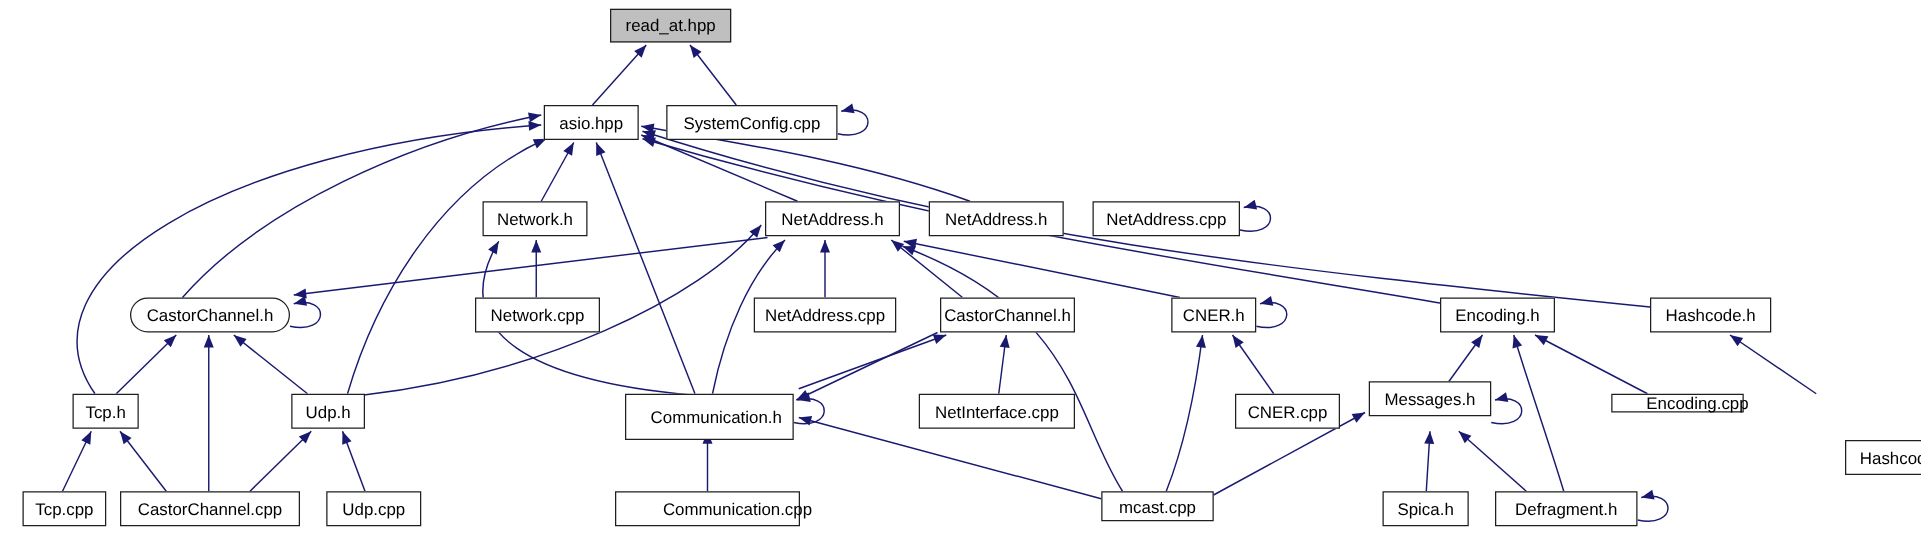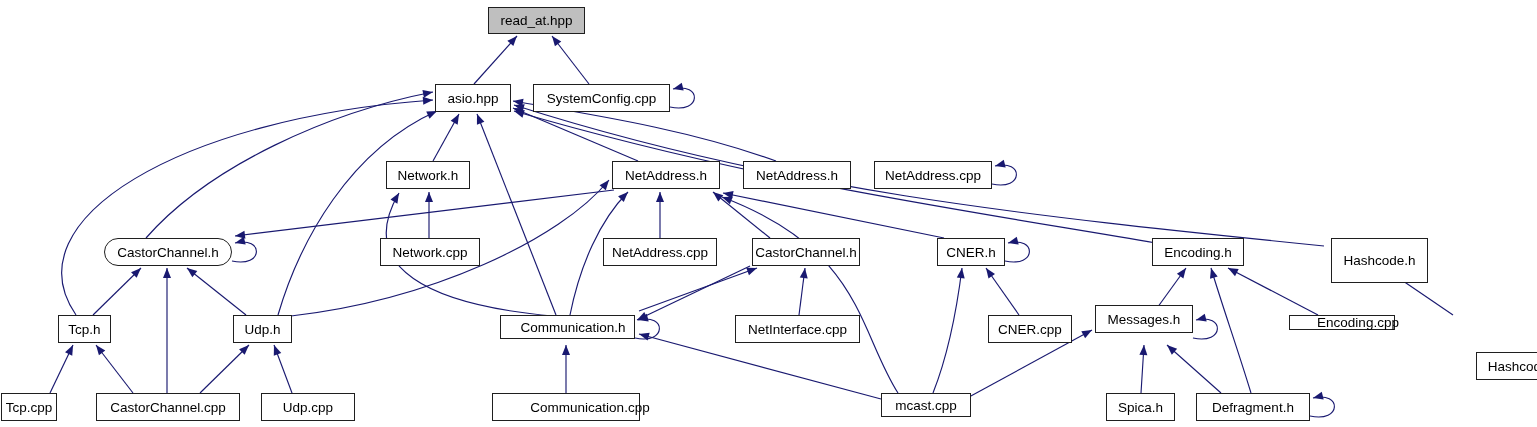--- a/index.html
+++ b/index.html
@@ -135,30 +135,30 @@
       <div class="node" style="left: 386px; top: 161px; width: 84px; height: 28px;">Network.h</div>
       <div class="node" style="left: 612px; top: 161px; width: 108px; height: 28px;">NetAddress.h</div>
       <div class="node" style="left: 743px; top: 161px; width: 108px; height: 28px;">NetAddress.h</div>
       <div class="node" style="left: 874px; top: 161px; width: 118px; height: 28px;">NetAddress.cpp</div>
       <div class="node" style="left: 104px; top: 238px; width: 128px; height: 28px; border-radius: 14px;">CastorChannel.h</div>
       <div class="node" style="left: 380px; top: 238px; width: 100px; height: 28px;">Network.cpp</div>
       <div class="node" style="left: 603px; top: 238px; width: 114px; height: 28px;">NetAddress.cpp</div>
       <div class="node" style="left: 752px; top: 238px; width: 108px; height: 28px;">CastorChannel.h</div>
       <div class="node" style="left: 937px; top: 238px; width: 68px; height: 28px;">CNER.h</div>
       <div class="node" style="left: 1152px; top: 238px; width: 92px; height: 28px;">Encoding.h</div>
-      <div class="node" style="left: 1320px; top: 238px; width: 97px; height: 45px; margin-left: 11px;">Hashcode.h</div>
+      <div class="node" style="left: 1320px; top: 238px; width: 97px; height: 28px;">Hashcode.h</div>
       <div class="node" style="left: 58px; top: 315px; width: 53px; height: 28px;">Tcp.h</div>
       <div class="node" style="left: 233px; top: 315px; width: 59px; height: 28px;">Udp.h</div>
-      <div class="node" style="left: 500px; top: 315px; width: 135px; height: 24px; padding-left: 11px;">Communication.h</div>
+      <div class="node" style="left: 500px; top: 315px; width: 135px; height: 37px; padding-left: 11px;">Communication.h</div>
       <div class="node" style="left: 735px; top: 315px; width: 125px; height: 28px;">NetInterface.cpp</div>
       <div class="node" style="left: 988px; top: 315px; width: 84px; height: 28px;">CNER.cpp</div>
       <div class="node" style="left: 1095px; top: 305px; width: 98px; height: 28px;">Messages.h</div>
       <div class="node" style="left: 1289px; top: 315px; width: 106px; height: 15px; padding-left: 32px;">Encoding.cpp</div>
       <div class="node" style="left: 1476px; top: 315px; width: 110px; height: 28px; margin-top: 37px;">Hashcode.cpp</div>
-      <div class="node" style="left: 1px; top: 393px; width: 56px; height: 28px;">Tcp.cpp</div>
+      <div class="node" style="left: 18px; top: 393px; width: 67px; height: 28px;">Tcp.cpp</div>
       <div class="node" style="left: 96px; top: 393px; width: 144px; height: 28px;">CastorChannel.cpp</div>
-      <div class="node" style="left: 261px; top: 393px; width: 94px; height: 28px;">Udp.cpp</div>
+      <div class="node" style="left: 261px; top: 393px; width: 76px; height: 28px;">Udp.cpp</div>
       <div class="node" style="left: 492px; top: 393px; width: 148px; height: 28px; padding-left: 48px;">Communication.cpp</div>
       <div class="node" style="left: 881px; top: 393px; width: 90px; height: 24px;">mcast.cpp</div>
       <div class="node" style="left: 1106px; top: 393px; width: 69px; height: 28px;">Spica.h</div>
       <div class="node" style="left: 1196px; top: 393px; width: 114px; height: 28px;">Defragment.h</div>
     </div>
 </div>
 
 </body></html>

